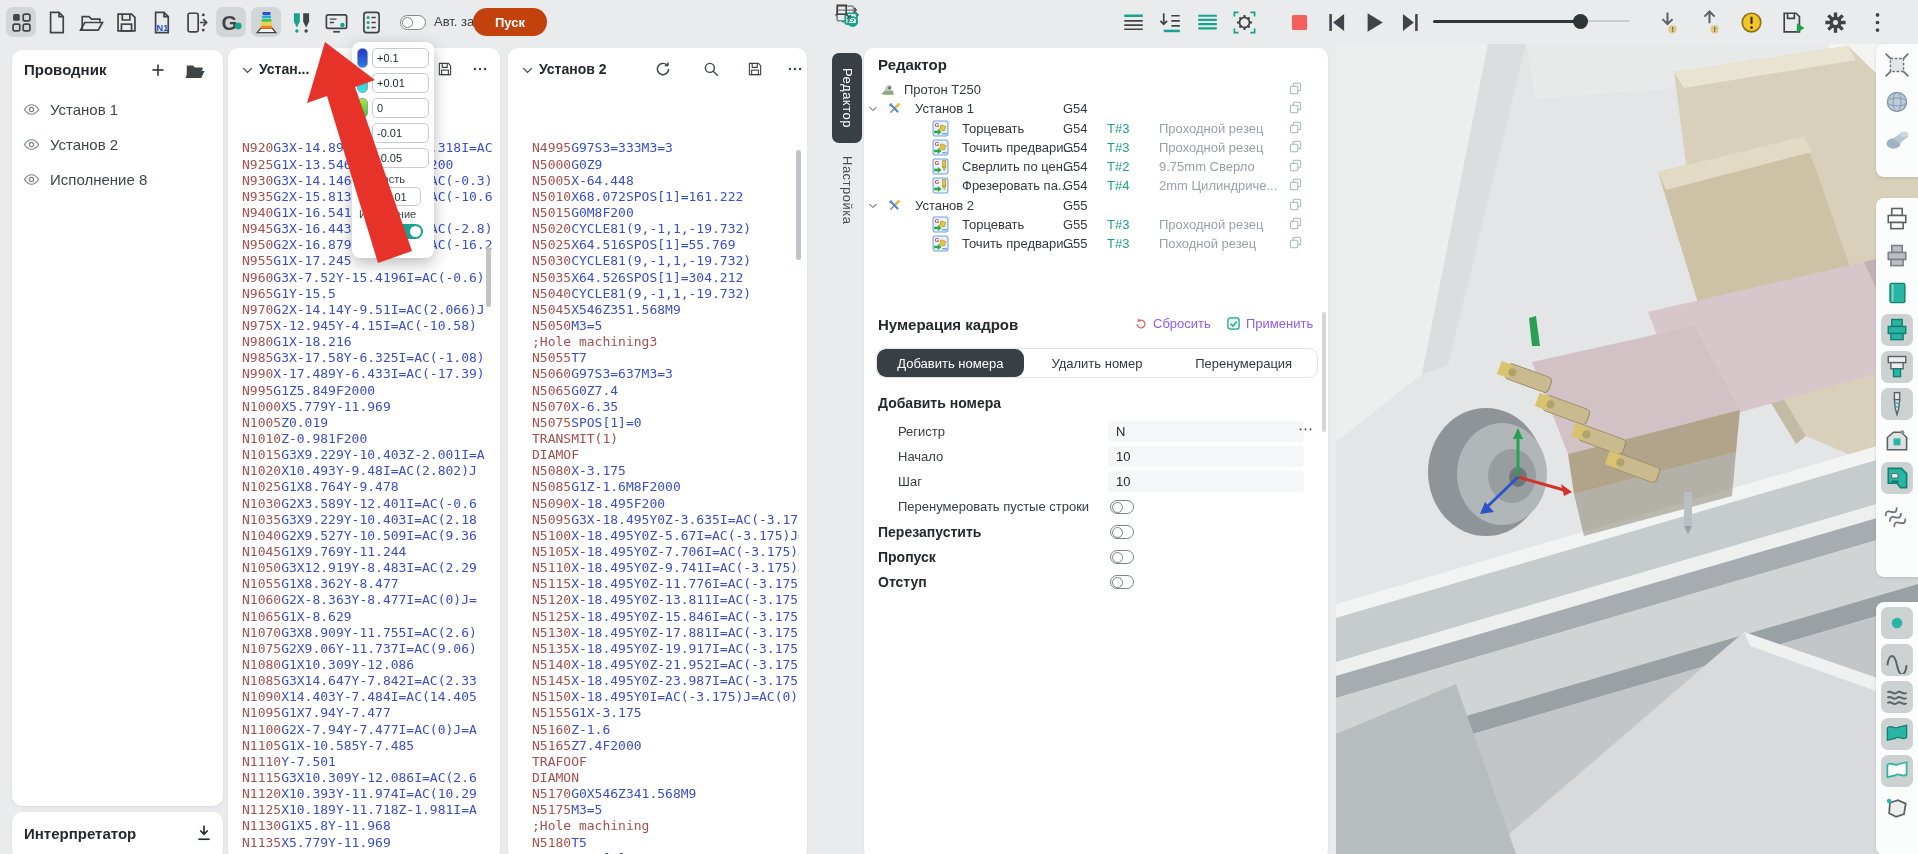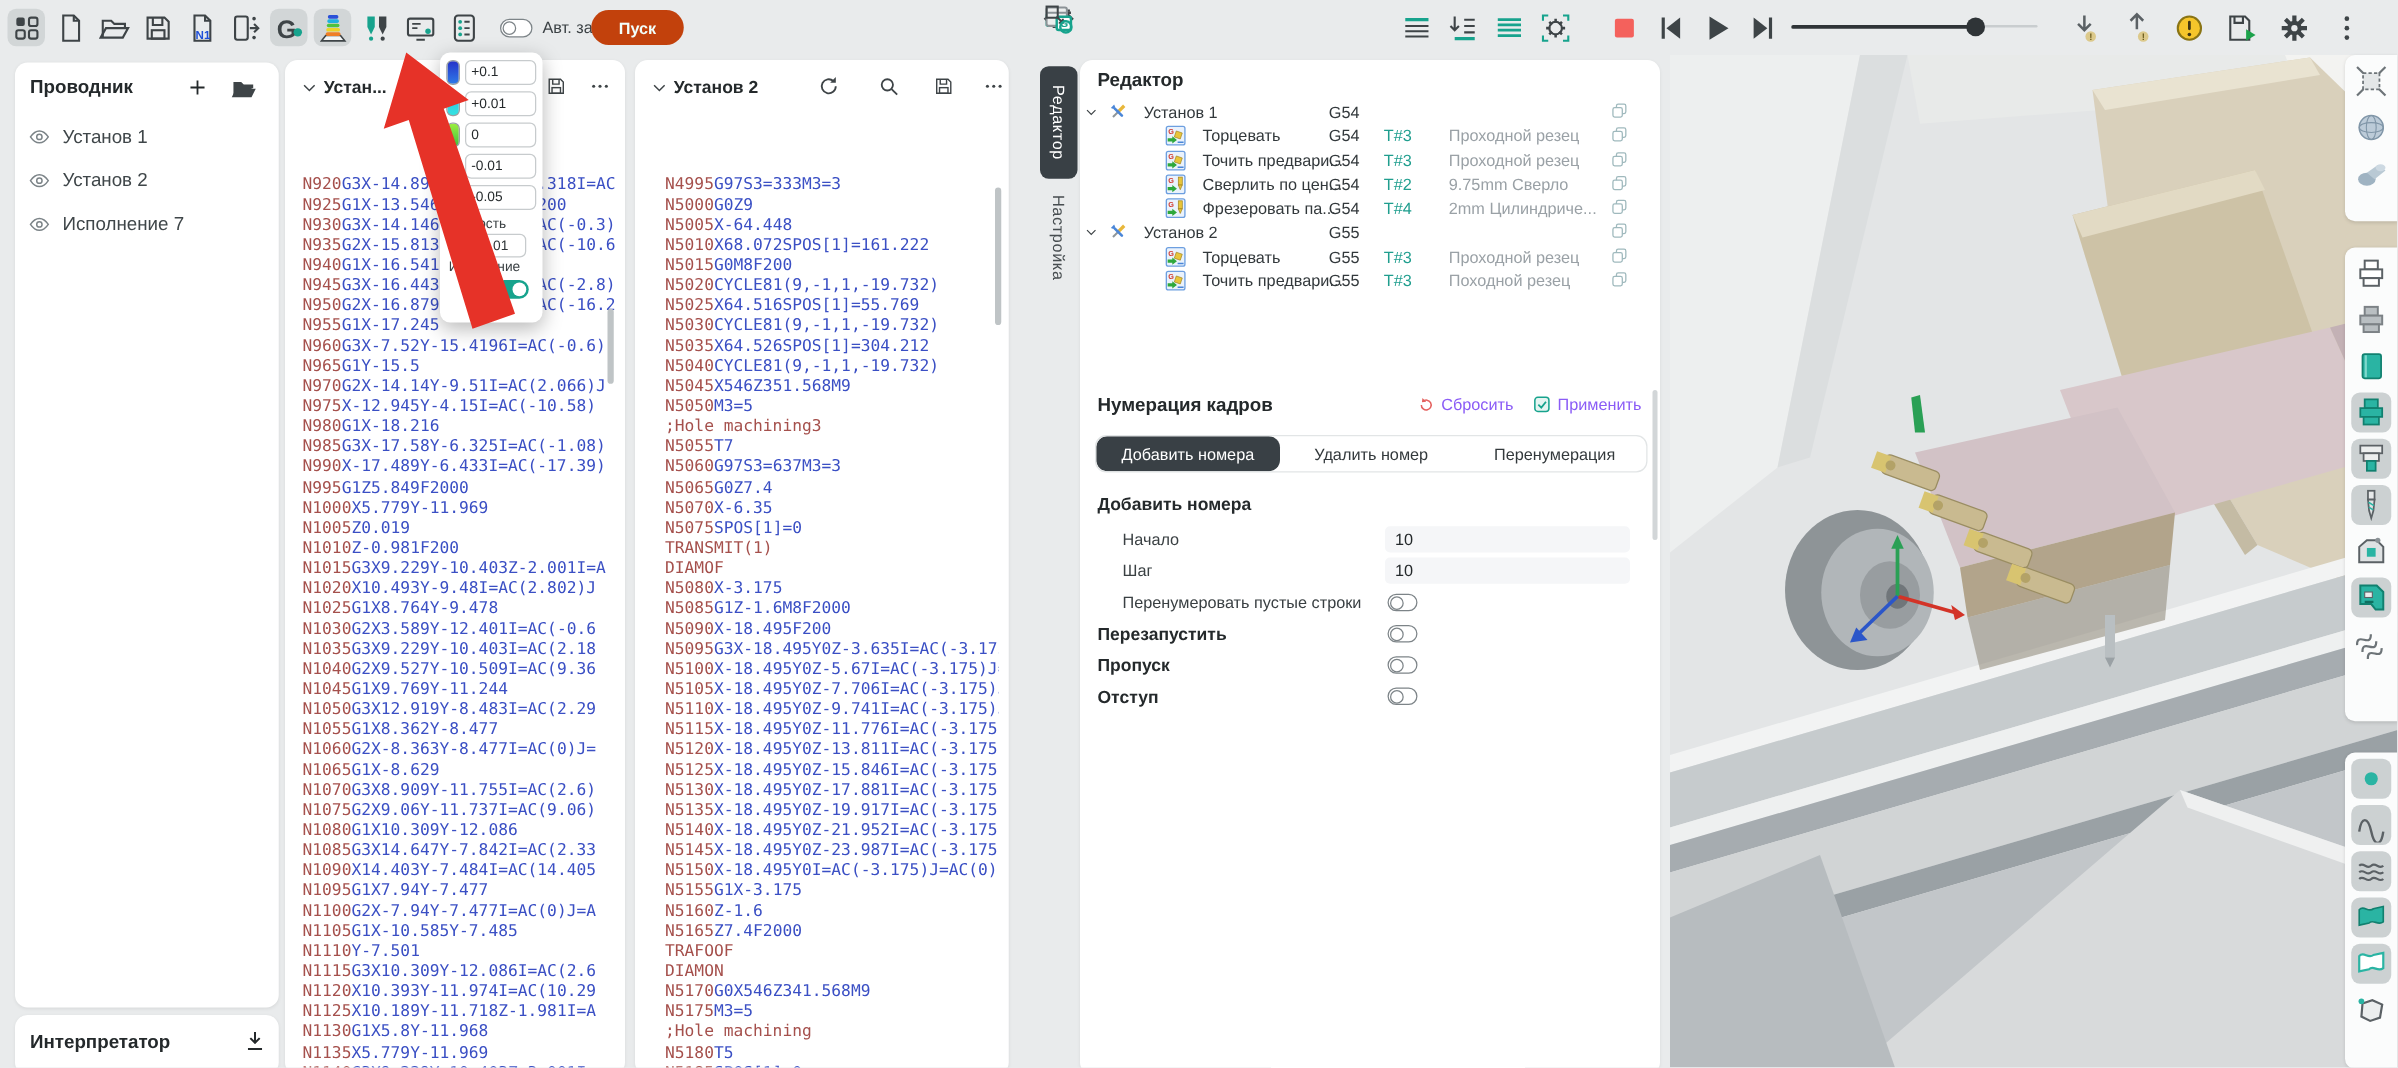--- a/index.html
+++ b/index.html
@@ -578,21 +578,21 @@
       <div class="sb-item">
         <svg class="ig" width="19" height="19" viewBox="0 0 32 32">
           <use href="#sym-eye"></use>
         </svg>
         <span>Установ 2</span>
       </div>
       <div class="sb-item">
         <svg class="ig" width="19" height="19" viewBox="0 0 32 32">
           <use href="#sym-eye"></use>
         </svg>
-        <span>Исполнение 7</span>
+        <span>Исполнение 8</span>
       </div>
     </div>
 </div>
 <div id="interp" class="card">
   <div class="in-title">Интерпретатор</div>
   <svg class="in-ic ig" width="20" height="20" viewBox="0 0 32 32">
       <use href="#sym-download-tray"></use>
     </svg>
 </div>
 
@@ -712,20 +712,33 @@
       <svg class="ig" width="26" height="26" viewBox="0 0 32 32">
         <use href="#sym-transform"></use>
       </svg>
     </div>
   </div>
 
 <div id="panel" class="card">
   <div class="pn-title">Редактор</div>
   <div id="tree">
 
+      <div class="trow root">
+
+        <svg class="tic ig" viewBox="0 0 32 32">
+          <use href="#sym-machine"></use>
+        </svg>
+        <span class="tlabel">Протон Т250</span>
+        <span class="toffset"></span>
+        <span class="ttoolno"></span>
+        <span class="ttool"></span>
+        <svg class="tcopy ig" width="15" height="15" viewBox="0 0 32 32">
+          <use href="#sym-copy"></use>
+        </svg>
+      </div>
 
       <div class="trow lv0">
         <svg class="chev ig" width="12" height="12" viewBox="0 0 32 32">
           <use href="#sym-chevron-down"></use>
         </svg>
         <svg class="tic ig" viewBox="0 0 32 32">
           <use href="#sym-setup"></use>
         </svg>
         <span class="tlabel">Установ 1</span>
         <span class="toffset">G54</span>
@@ -855,20 +868,26 @@
   <div id="num-tabs">
 
   <div class="ntab active">Добавить номера</div>
       <div class="ntab">Удалить номер</div>
       <div class="ntab">Перенумерация</div>
     </div>
   <div class="num-sub">Добавить номера</div>
 
   <div id="form">
 
+      <div class="frow">
+        <span class="flabel">Регистр</span>
+        <div class="fctrl">N</div>
+
+        <span class="fmore">⋯</span>
+      </div>
 
       <div class="frow">
         <span class="flabel">Начало</span>
         <div class="fctrl">10</div>
 
       </div>
 
       <div class="frow">
         <span class="flabel">Шаг</span>
         <div class="fctrl">10</div>

